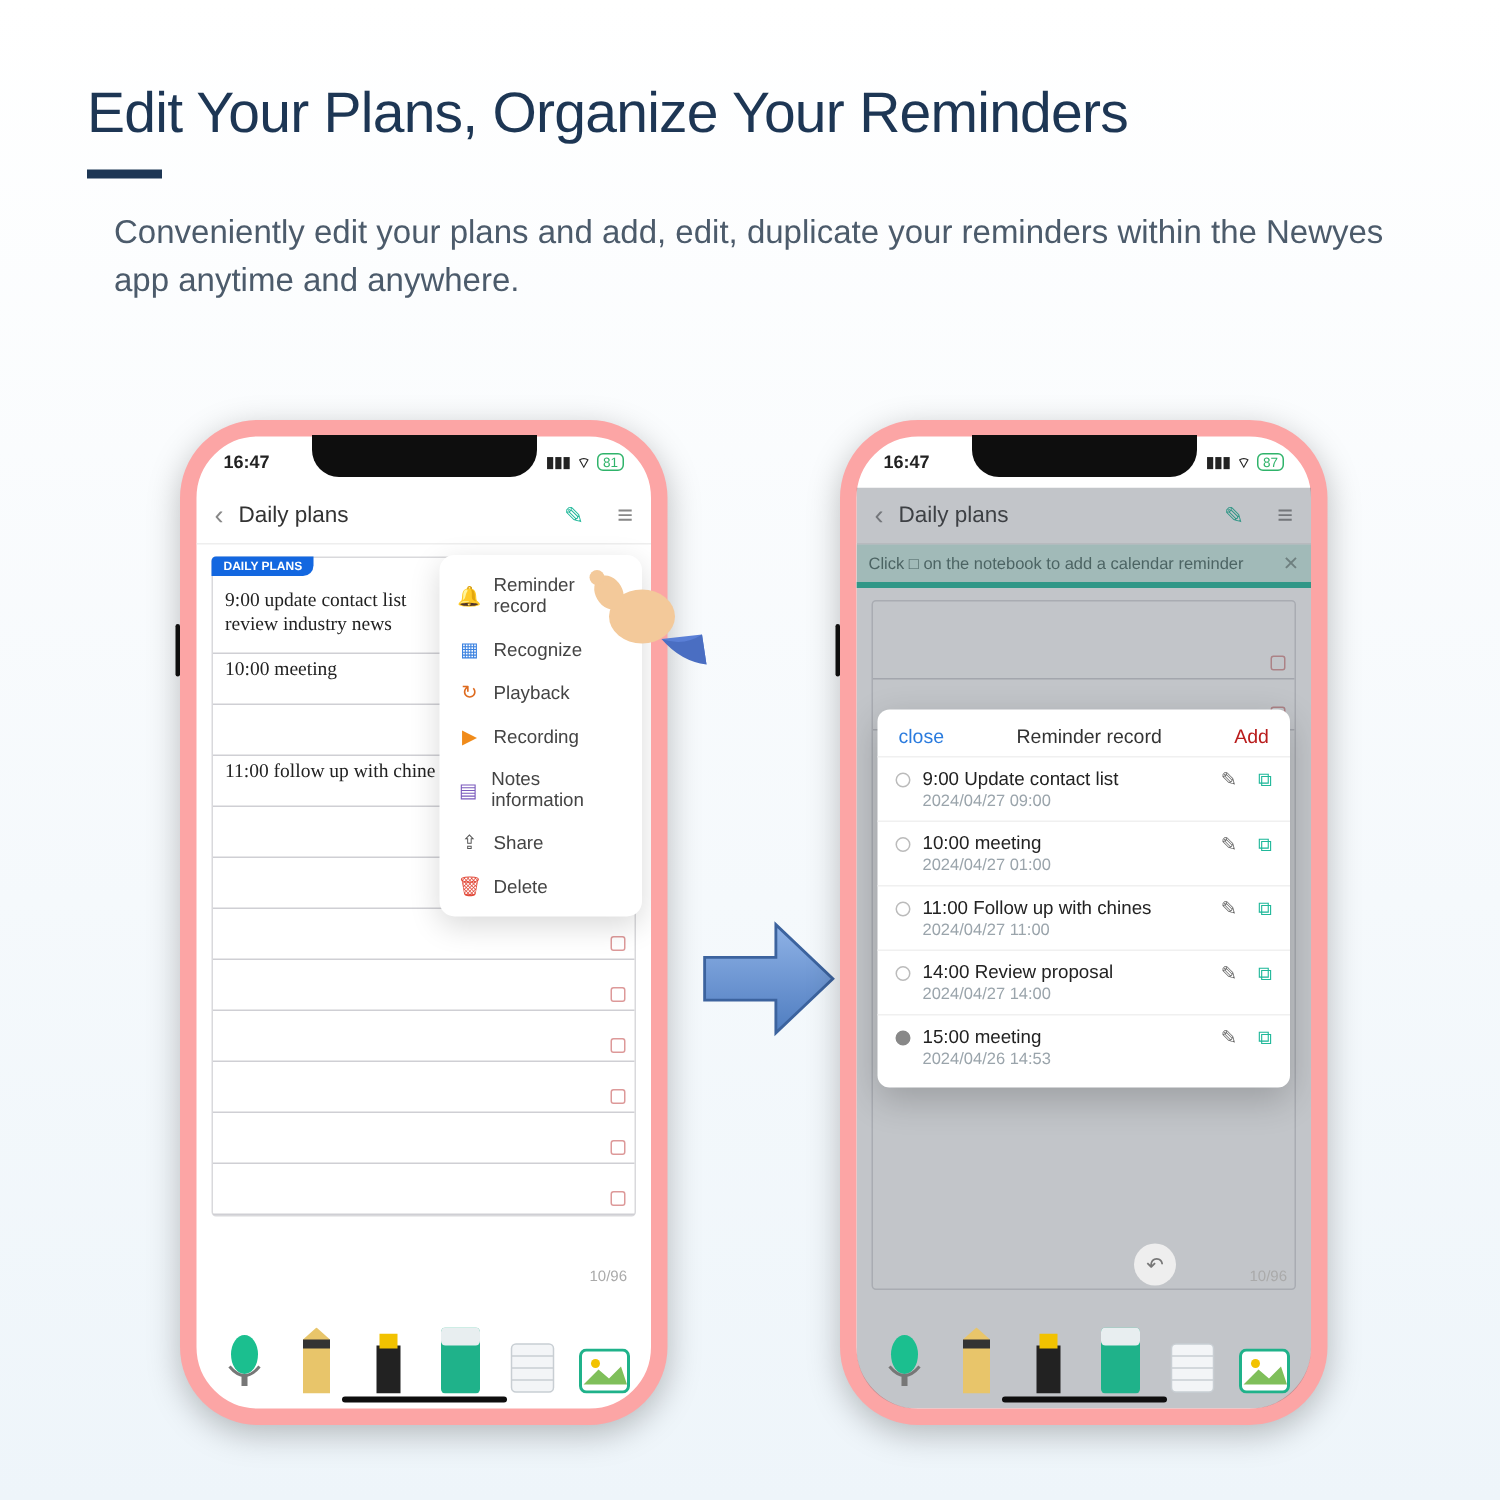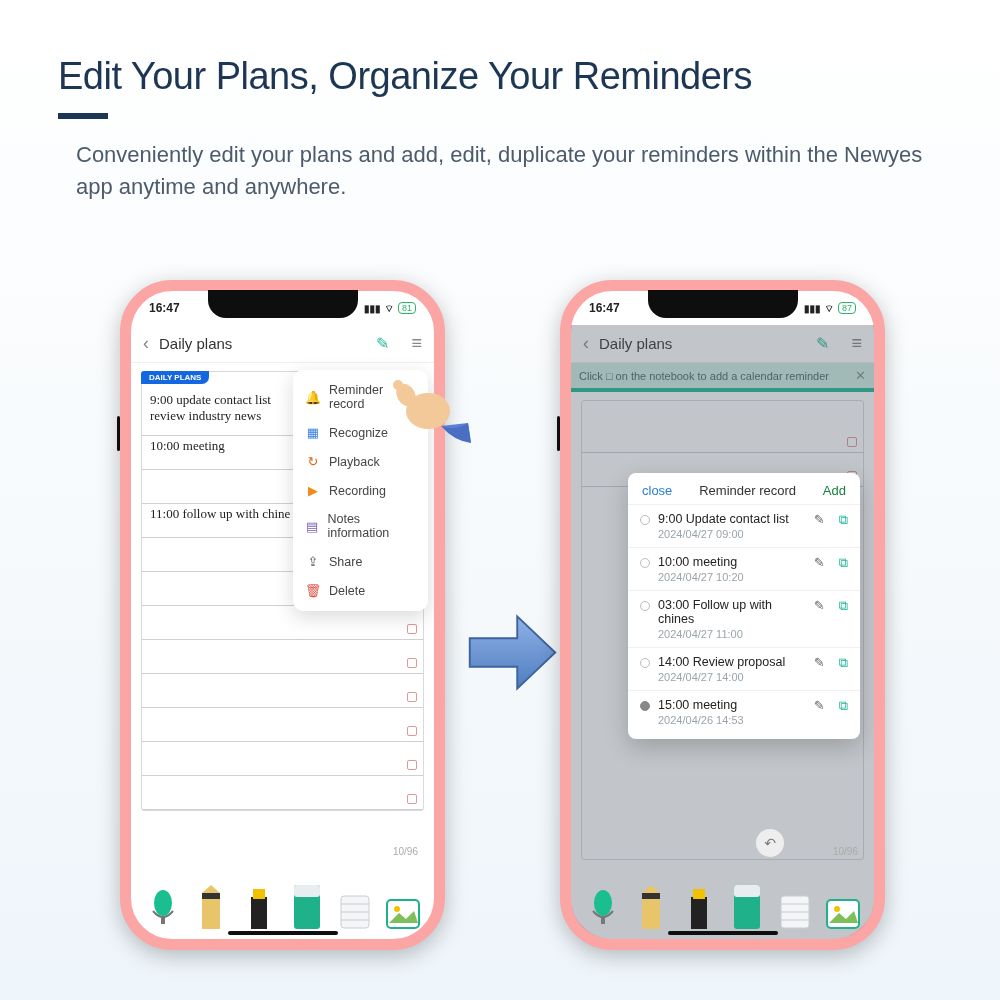--- a/index.html
+++ b/index.html
@@ -112,29 +112,29 @@
   
   .big-arrow {
     position:absolute; left:465px; top:335px; width:95px; height:95px;
     display:flex; align-items:center; justify-content:center;
   }
 
   
   .modal {
     position:absolute; left:14px; right:14px; top:148px;
     background:#fff; border-radius:8px; box-shadow:0 8px 24px rgba(0,0,0,0.2);
-    z-index:10; padding-bottom:6px;margin-left:43px;
+    z-index:10; padding-bottom:6px;
   }
   .modal-h {
     display:flex; align-items:center; justify-content:space-between;
     padding:10px 14px 6px 14px; font-size:13px;
   }
   .modal-h .close { color:#2a7bde; }
   .modal-h .title { color:#333; font-weight:500;}
-  .modal-h .add { color:#15803d; }
+  .modal-h .add { color:#b91c1c; }
   .rrow {
     display:flex; align-items:flex-start; gap:8px;
     padding:7px 12px 7px 12px; border-top:1px solid #f0f0f0;
   }
   .rrow .bullet { width:10px;height:10px;border:1.5px solid #bbb;border-radius:50%;margin-top:3px;}
   .rrow.filled .bullet{ background:#888;border-color:#888;}
   .rrow .txt { flex:1; }
   .rrow .t1 { font-size:12.5px; color:#222; }
   .rrow .t2 { font-size:11px; color:#9aa4ab; margin-top:2px;}
   .rrow .act { color:#666; font-size:13px; margin-left:6px;}
@@ -385,29 +385,29 @@
                 <div class="t1">9:00 Update contact list</div>
                 <div class="t2">2024/04/27  09:00</div>
               </div>
               <span class="act">✎</span>
               <span class="act copy">⧉</span>
             </div>
             <div class="rrow">
               <span class="bullet"></span>
               <div class="txt">
                 <div class="t1">10:00 meeting</div>
-                <div class="t2">2024/04/27  10:20</div>
+                <div class="t2">2024/04/27  01:00</div>
               </div>
               <span class="act">✎</span>
               <span class="act copy">⧉</span>
             </div>
             <div class="rrow">
               <span class="bullet"></span>
               <div class="txt">
-                <div class="t1">03:00 Follow up with chines</div>
+                <div class="t1">11:00 Follow up with chines</div>
                 <div class="t2">2024/04/27  11:00</div>
               </div>
               <span class="act">✎</span>
               <span class="act copy">⧉</span>
             </div>
             <div class="rrow">
               <span class="bullet"></span>
               <div class="txt">
                 <div class="t1">14:00 Review proposal</div>
                 <div class="t2">2024/04/27  14:00</div>

